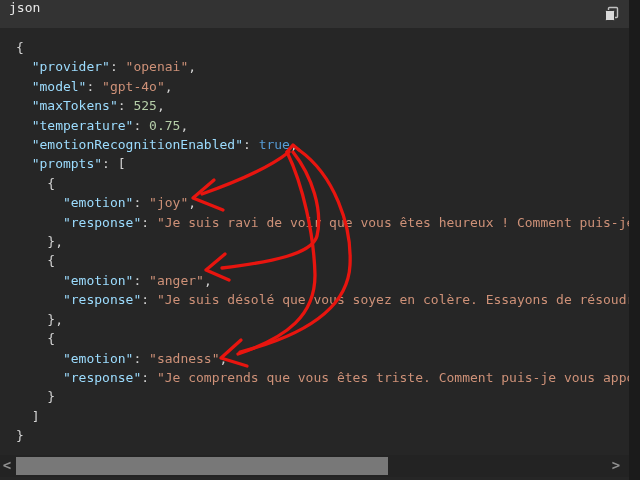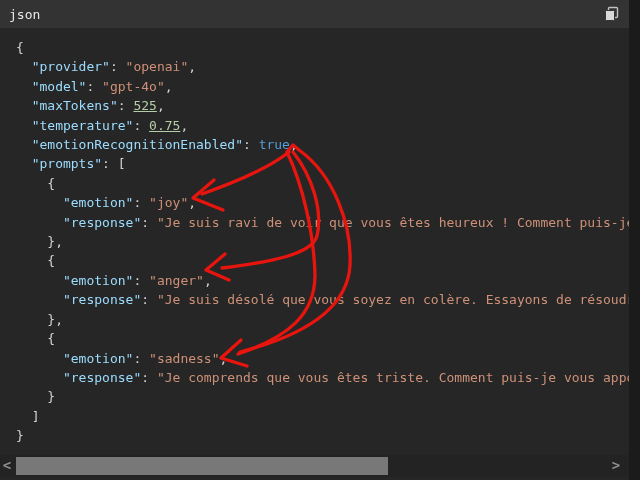--- a/index.html
+++ b/index.html
@@ -8,34 +8,34 @@
 
   .page { position:relative; width:640px; height:480px; display:flex; }
   .codeblock {
     width:629px; height:480px; display:flex; flex-direction:column;
     background:var(--body-background,#262626);
   }
   .right-gutter { width:11px; height:480px; background:var(--page-background,#1b1b1b); }
 
   .cb-header {
     height:28px; flex:none; background:var(--header-background,#333333);
-    display:flex; align-items:center; justify-content:space-between;
+    display:flex; justify-content:space-between;
     padding:0 9px; color:#e8e8e8; font-size:13px;
   }
   .copy-btn {
     background:none; border:none; cursor:pointer; padding:0; line-height:0;
   }
 
   .cb-body { position:relative; flex:1; overflow:hidden; padding:10px 0 0 16px; }
   pre { font-family:"DejaVu Sans Mono",monospace; font-size:13px; line-height:19.4px;
         white-space:pre; color:var(--punctuation,#d4d4d4); }
   .tok-p { color:var(--punctuation,#d4d4d4); }
   .tok-k { color:var(--key,#9cdcfe); }
   .tok-s { color:var(--string,#ce9178); }
-  .tok-n { color:var(--number,#b5cea8);text-decoration:underline; }
+  .tok-n { color:var(--number,#b5cea8); }
   .tok-b { color:var(--boolean,#569cd6); }
 
   .arrows { position:absolute; left:0; top:0; pointer-events:none; }
   .arrows path { fill:none; stroke:var(--annotation-red,#e8150f);
                  stroke-width:3.3; stroke-linecap:round; stroke-linejoin:round; }
 
   .cb-scrollbar {
     height:22px; flex:none; position:relative; background:#232323; margin-bottom:3px;
   }
   .sb-thumb {

